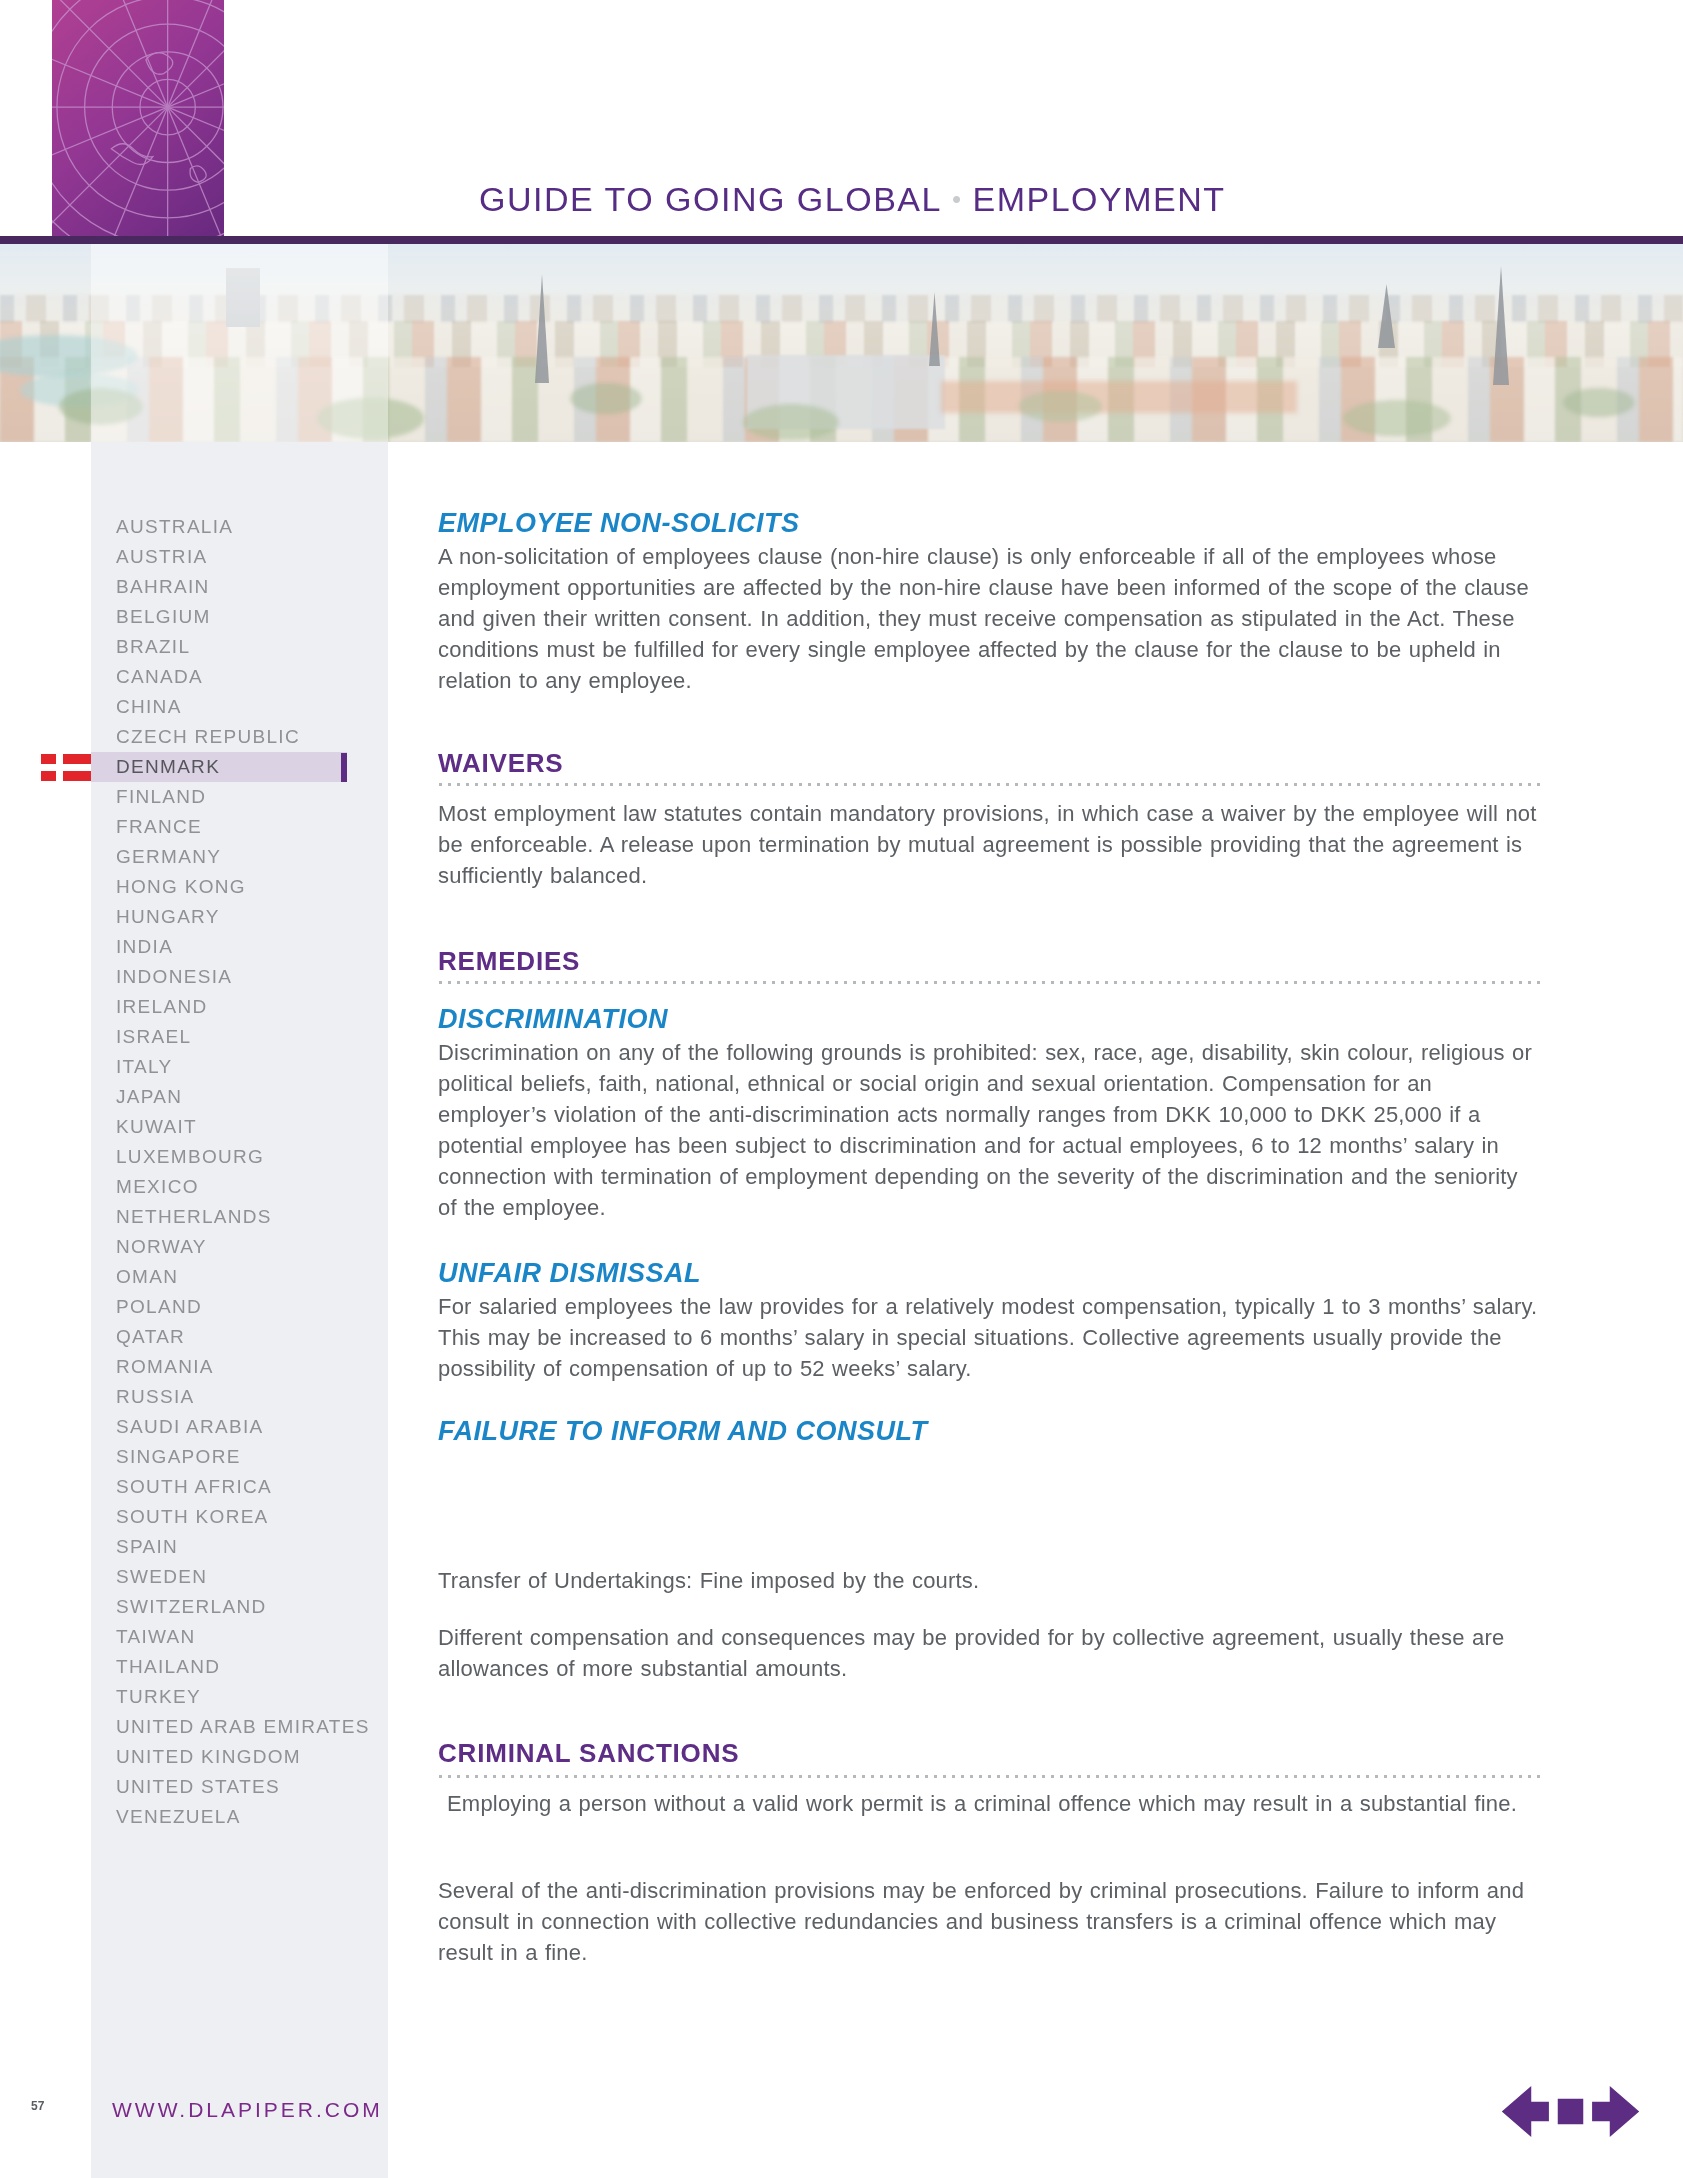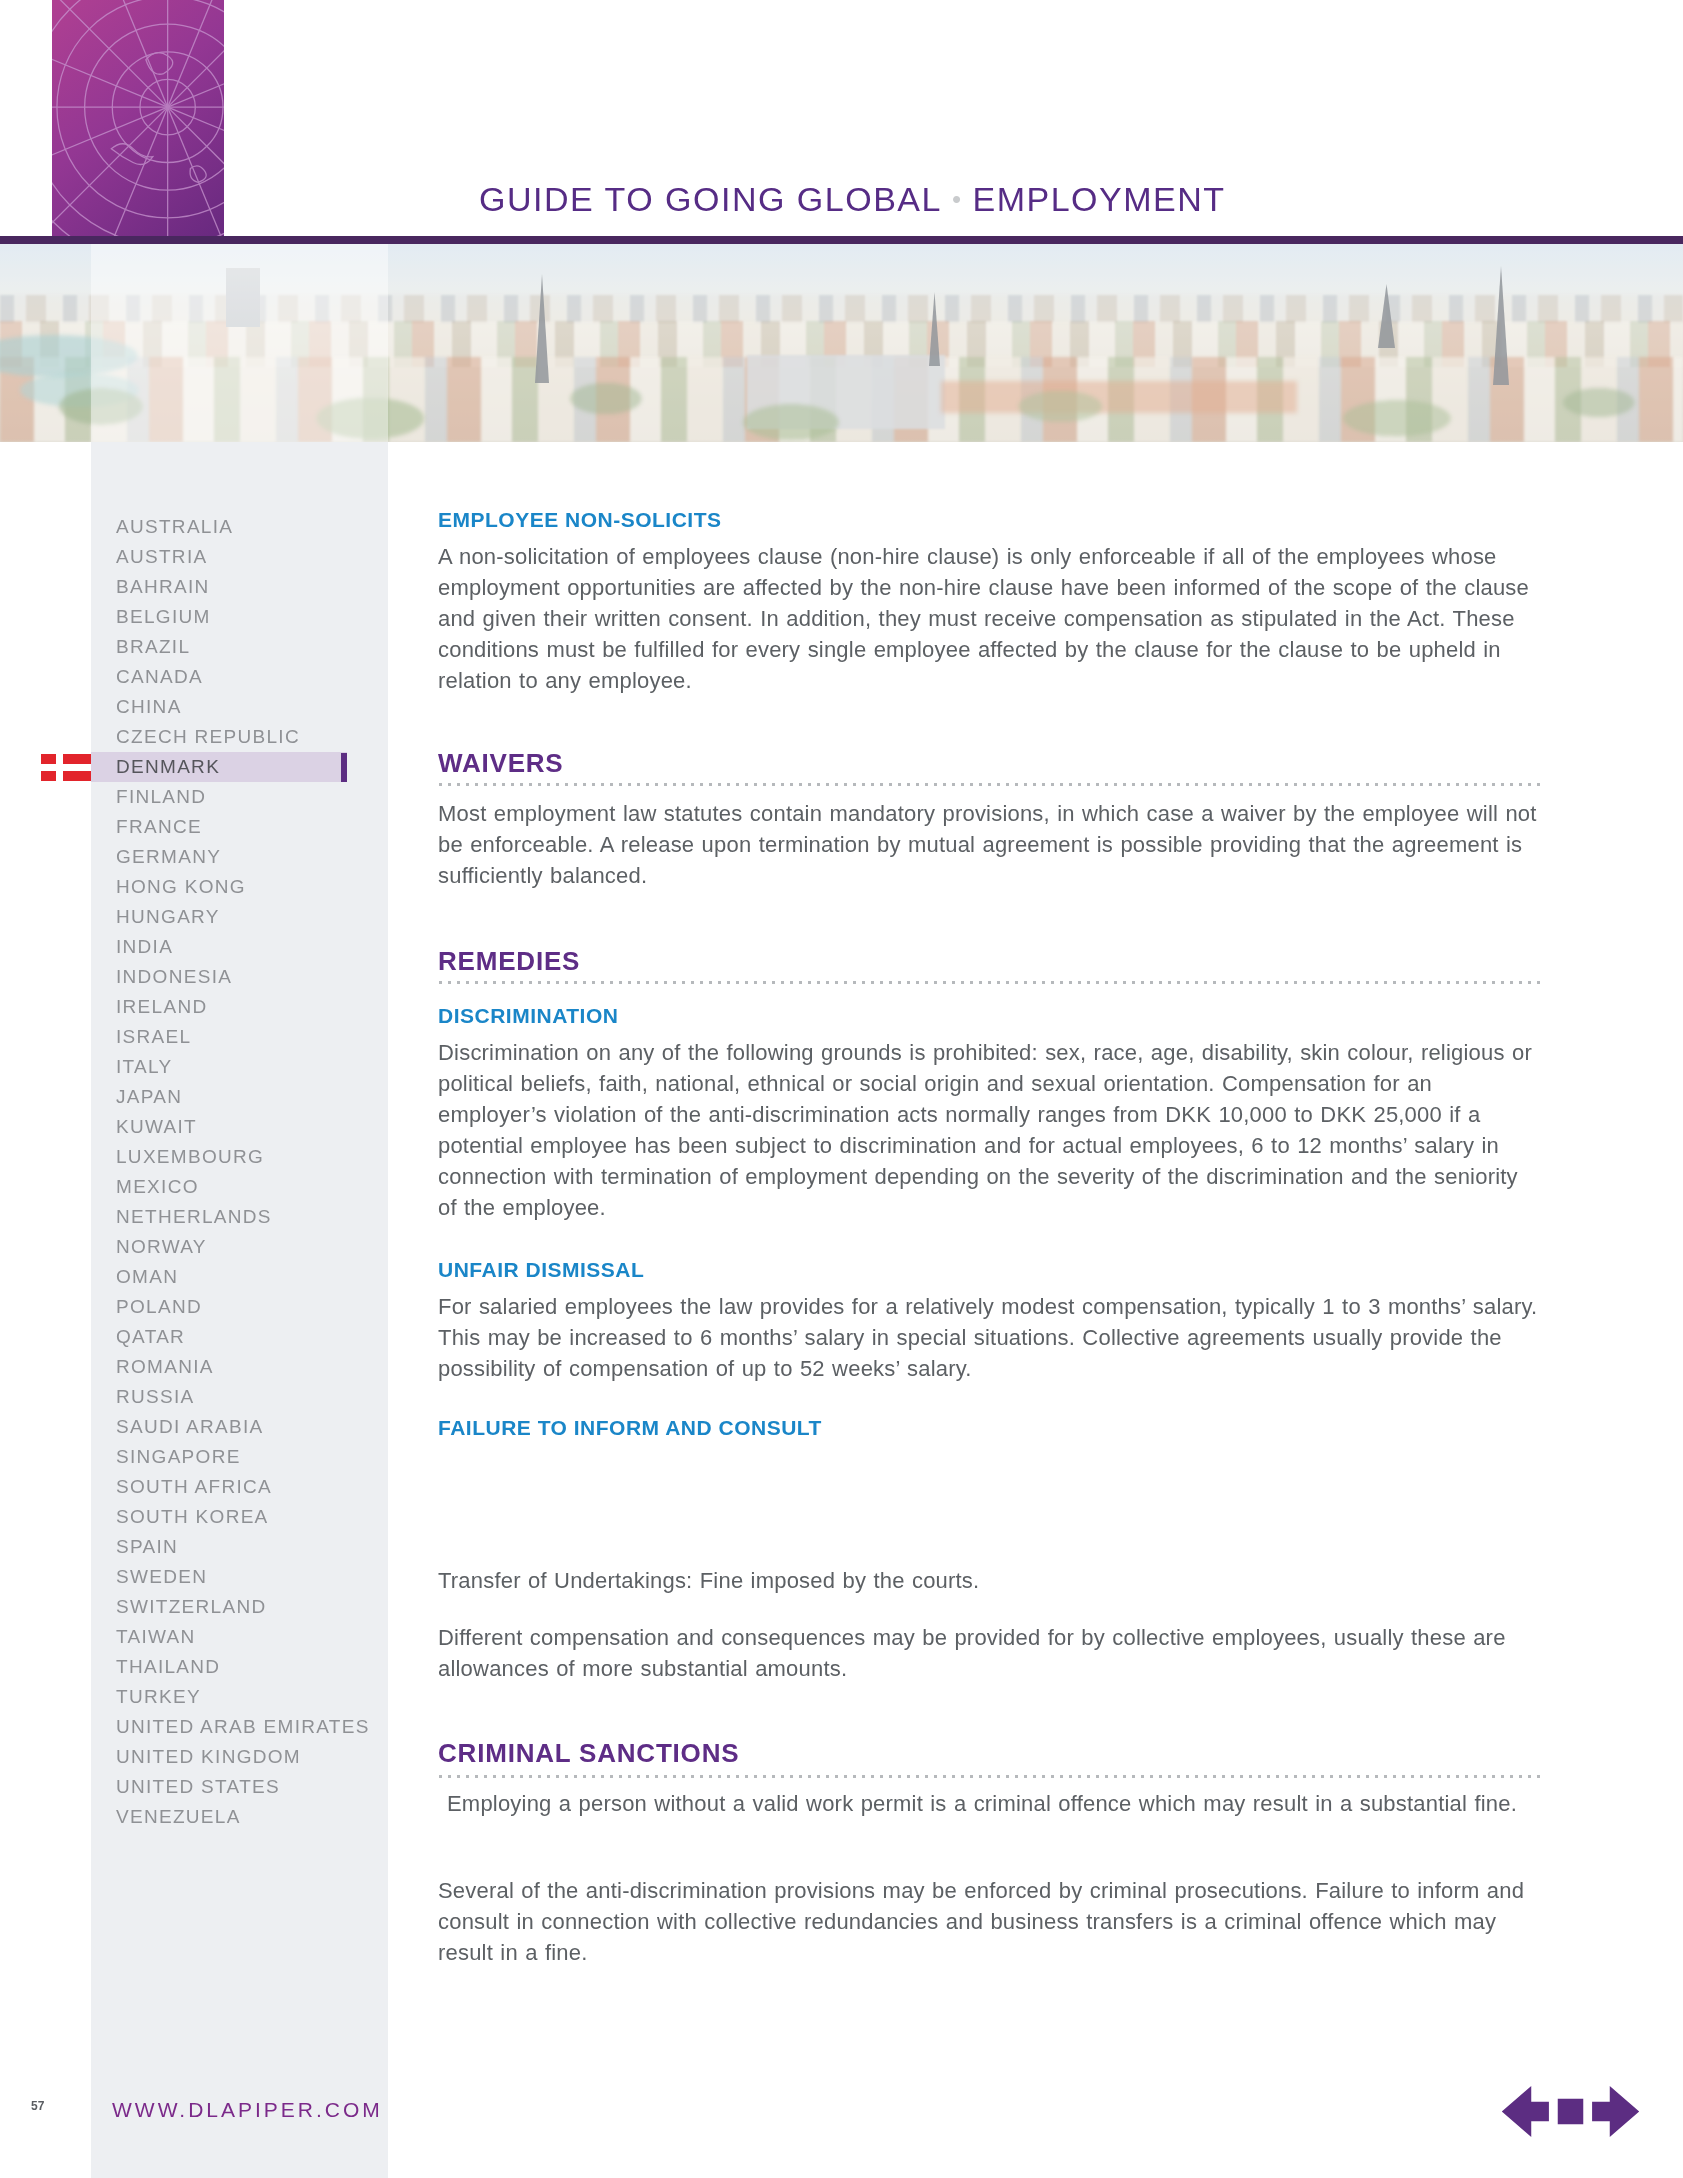--- a/index.html
+++ b/index.html
@@ -62,21 +62,21 @@
   .country{position:relative;height:30px;line-height:30px;padding-left:25px;
     font-size:19px;letter-spacing:1.3px;color:#8f9195;white-space:nowrap;}
   .country.selected{background:#dbd2e4;color:#55555b;}
   .country .tick{position:absolute;right:0;top:1px;width:6px;height:29px;background:#5c2d82;}
   .flag{position:absolute;left:-50px;top:2px;width:50px;height:27px;background:#e2242b;}
   .flag .fv{position:absolute;left:15px;top:0;width:7px;height:100%;background:#fff;}
   .flag .fh{position:absolute;left:0;top:10px;width:100%;height:7px;background:#fff;}
 
   
   .h-blue,.h-purple{position:absolute;left:438px;font-weight:bold;white-space:nowrap;letter-spacing:0.5px;}
-  .h-blue{color:#1a86c8;font-size:21px;}
+  .h-blue{color:#1a86c8;font-size:27px;font-style:italic;}
   .h-purple{color:#5e2d86;font-size:26px;letter-spacing:0.8px;}
   .dotted{position:absolute;left:438px;width:1107px;height:5px;
     background-image:radial-gradient(circle at 2.5px 2.5px,#b6b9bc 1.7px,transparent 2px);
     background-size:9px 5px;background-repeat:repeat-x;}
   .para{position:absolute;left:438px;width:1104px;font-size:22px;line-height:31px;
     color:#5c6064;letter-spacing:0.2px;word-spacing:1px;}
 
   
   .page-num{position:absolute;left:31px;top:2099px;font-size:12px;font-weight:bold;color:#5a5d61;}
   .website{position:absolute;left:112px;top:2098px;font-size:21px;letter-spacing:3px;color:#7b2a8a;}
@@ -207,21 +207,21 @@
   <div class="dotted" style="top:980px;"></div>
 
   <div class="h-blue" style="top:1004px;">DISCRIMINATION</div>
   <div class="para" style="top:1037px;">Discrimination on any of the following grounds is prohibited: sex, race, age, disability, skin colour, religious or political beliefs, faith, national, ethnical or social origin and sexual orientation. Compensation for an employer’s violation of the anti-discrimination acts normally ranges from DKK 10,000 to DKK 25,000 if a potential employee has been subject to discrimination and for actual employees, 6 to 12 months’ salary in connection with termination of employment depending on the severity of the discrimination and the seniority of the employee.</div>
 
   <div class="h-blue" style="top:1258px;">UNFAIR DISMISSAL</div>
   <div class="para" style="top:1291px;">For salaried employees the law provides for a relatively modest compensation, typically 1 to 3 months’ salary. This may be increased to 6 months’ salary in special situations. Collective agreements usually provide the possibility of compensation of up to 52 weeks’ salary.</div>
 
   <div class="h-blue" style="top:1416px;">FAILURE TO INFORM AND CONSULT</div>
   <div class="para" style="top:1565px;">Transfer of Undertakings: Fine imposed by the courts.</div>
-  <div class="para" style="top:1622px;">Different compensation and consequences may be provided for by collective employees, usually these are allowances of more substantial amounts.</div>
+  <div class="para" style="top:1622px;">Different compensation and consequences may be provided for by collective agreement, usually these are allowances of more substantial amounts.</div>
 
   <div class="h-purple" style="top:1738px;">CRIMINAL SANCTIONS</div>
   <div class="dotted" style="top:1774px;"></div>
   <div class="para" style="top:1788px;margin-left:9px;">Employing a person without a valid work permit is a criminal offence which may result in a substantial fine.</div>
   <div class="para" style="top:1875px;">Several of the anti-discrimination provisions may be enforced by criminal prosecutions. Failure to inform and consult in connection with collective redundancies and business transfers is a criminal offence which may result in a fine.</div>
 
   <div class="page-num">57</div>
   <div class="website">WWW.DLAPIPER.COM</div>
   <div class="pager">
     <svg width="139" height="53" viewBox="0 0 140 54">

